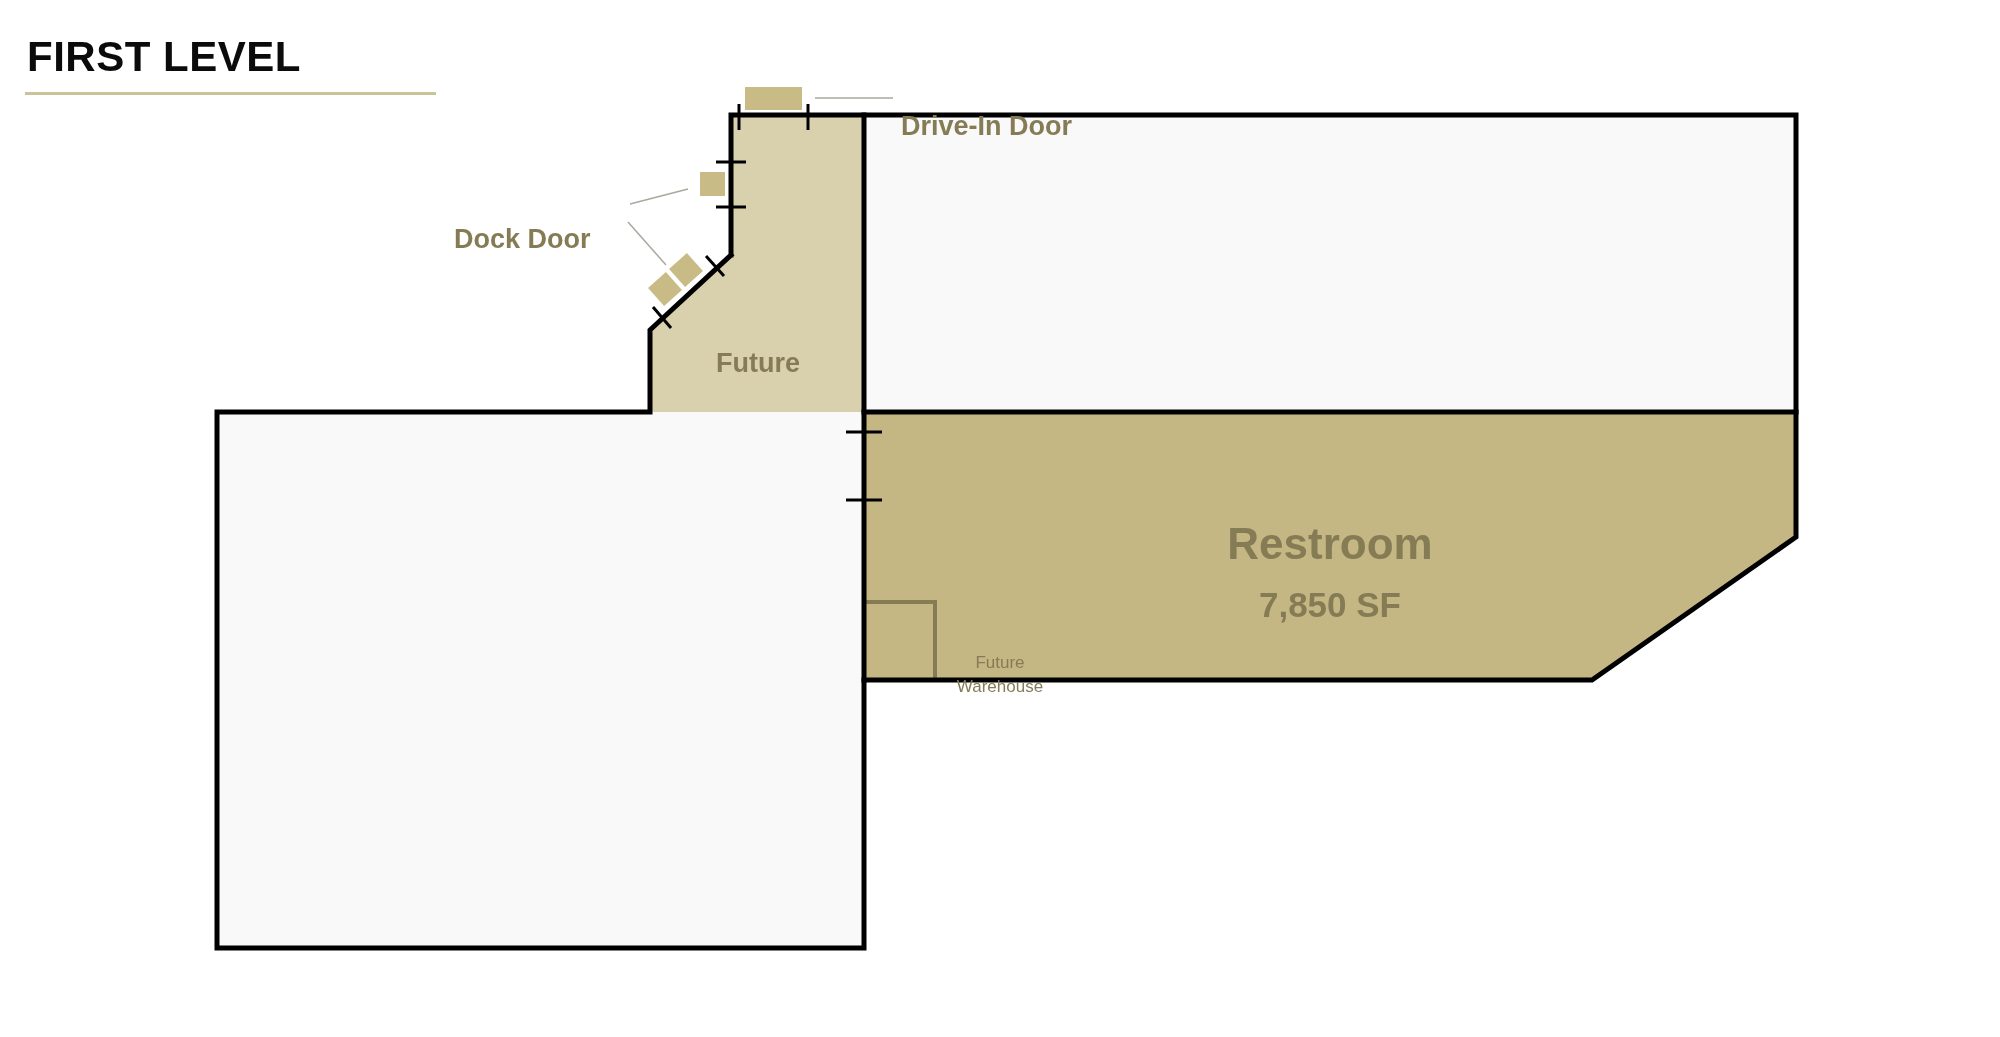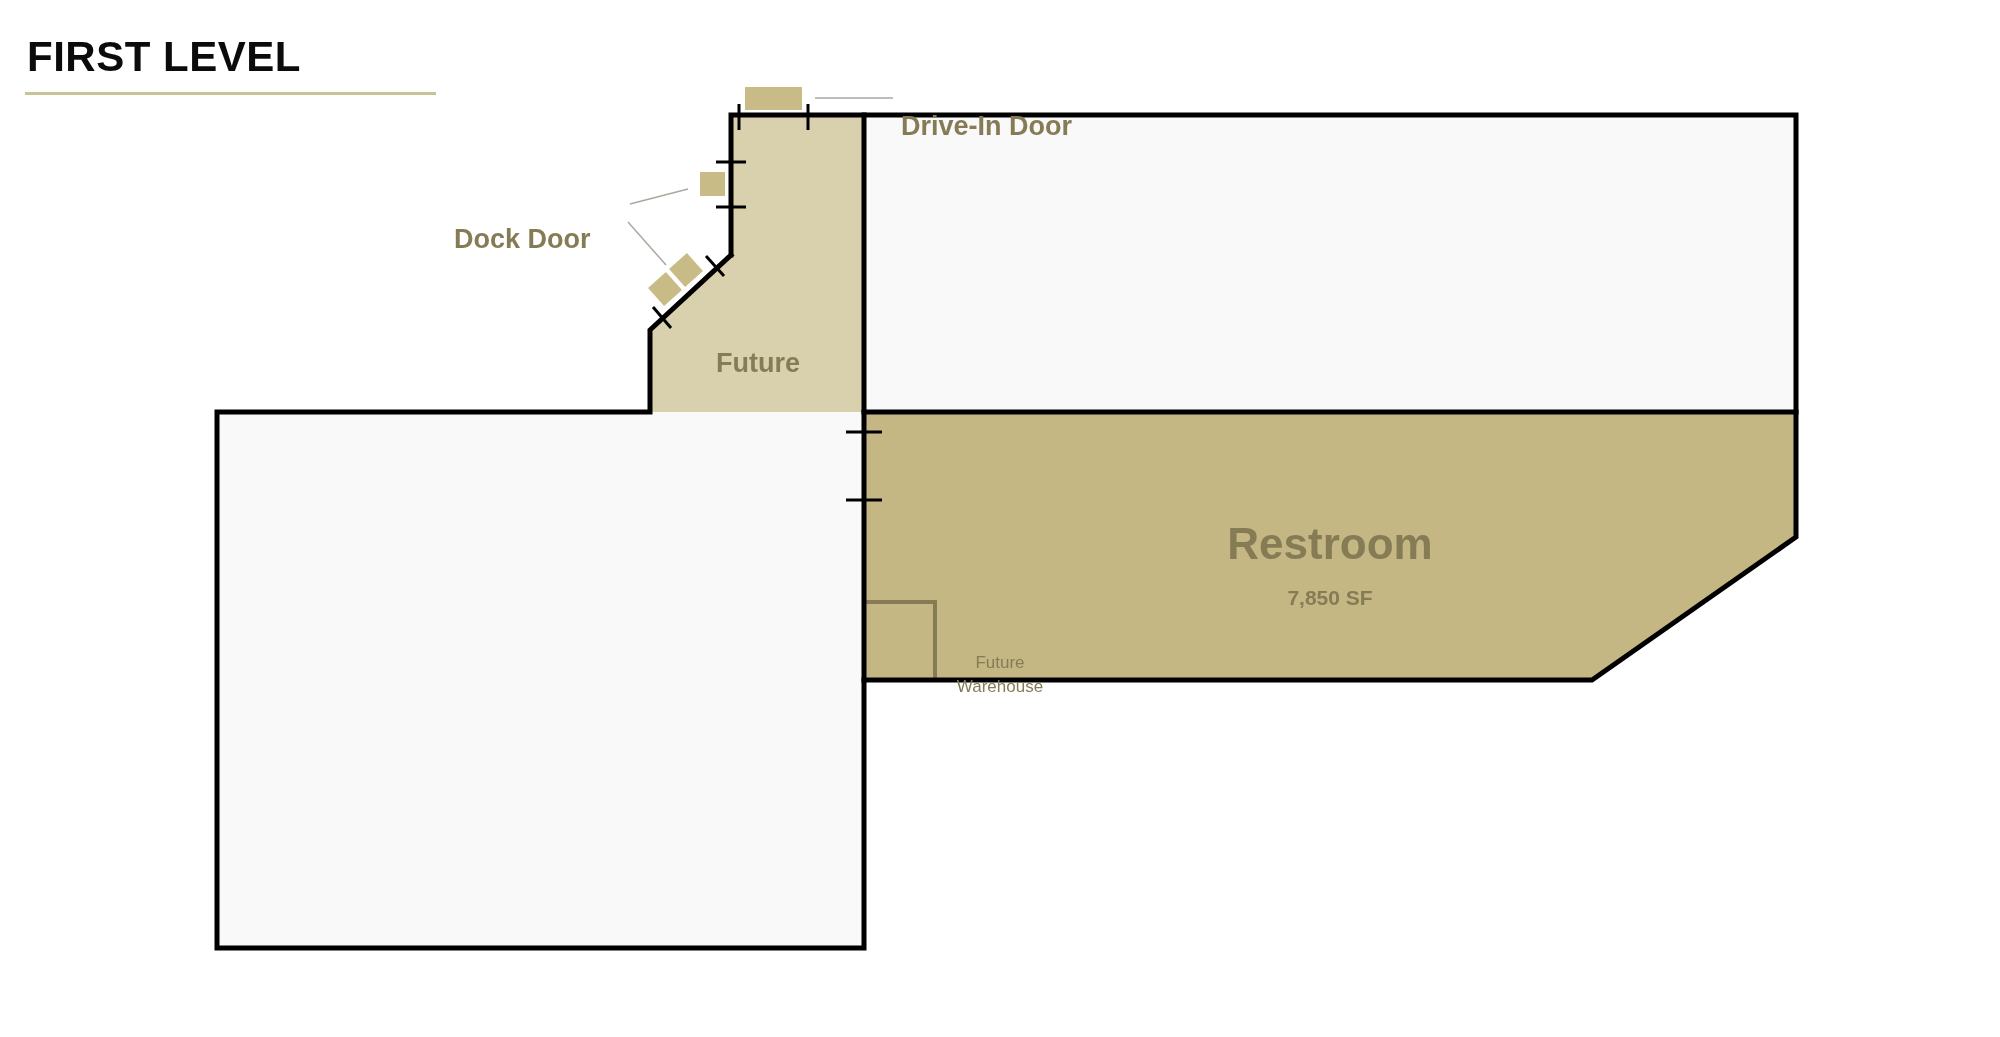--- a/index.html
+++ b/index.html
@@ -7,21 +7,21 @@
          font-family: "Liberation Sans", "DejaVu Sans", sans-serif; }
   .title { position: absolute; left: 25px; top: 34px; font-size: 42px; font-weight: 700;
            color: #0b0b0b; letter-spacing: 0.5px; margin: 2px; line-height: 1; }
   .title-rule { position: absolute; left: 25px; top: 92px; width: 411px; height: 3px; background: #c9c39a; }
   svg.plan { position: absolute; left: 0; top: 0; }
   .label { position: absolute; color: #857c56; font-weight: 700; white-space: nowrap; line-height: 1; margin-top: 32px; }
   .lbl-drive { left: 901px; top: 81px; font-size: 27px; }
   .lbl-dock { left: 454px; top: 194px; font-size: 27px; }
   .lbl-shared { left: 716px; top: 318px; font-size: 27px; }
   .lbl-warehouse { left: 1160px; top: 490px; width: 340px; text-align: center; font-size: 44px; }
-  .lbl-sf { left: 1160px; top: 555px; width: 340px; text-align: center; font-size: 21px; }
+  .lbl-sf { left: 1160px; top: 555px; width: 340px; text-align: center; font-size: 35px; }
   .lbl-restroom { left: 940px; top: 619px; width: 120px; text-align: center; font-size: 17px; font-weight: 400; line-height: 24px; white-space: normal; }
 </style>
 </head>
 <body>
 
 <h1 class="title">FIRST LEVEL</h1>
 <div class="title-rule"></div>
 
 <svg class="plan" width="2000" height="1037" viewBox="0 0 2000 1037">
 

